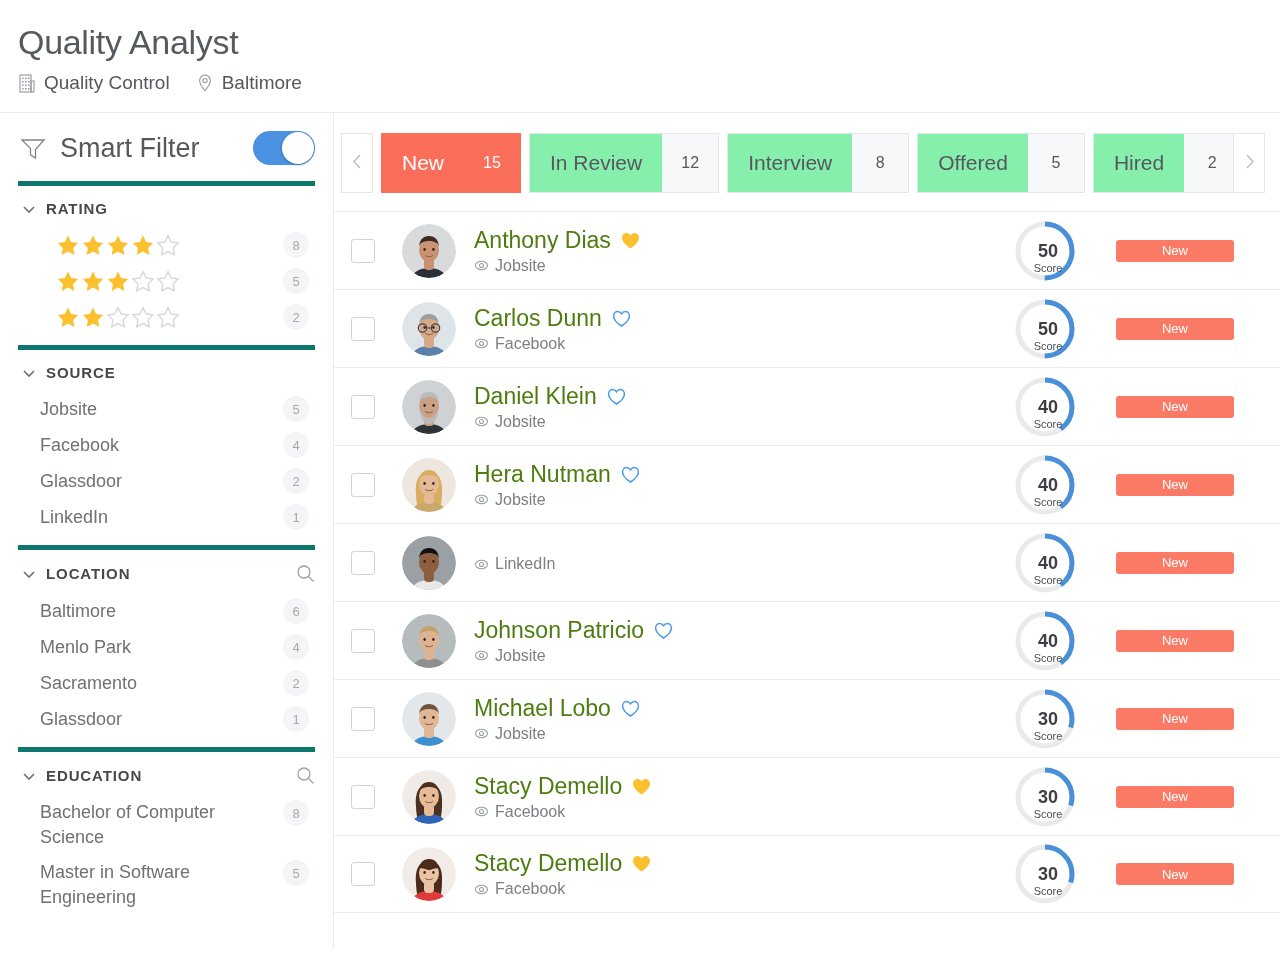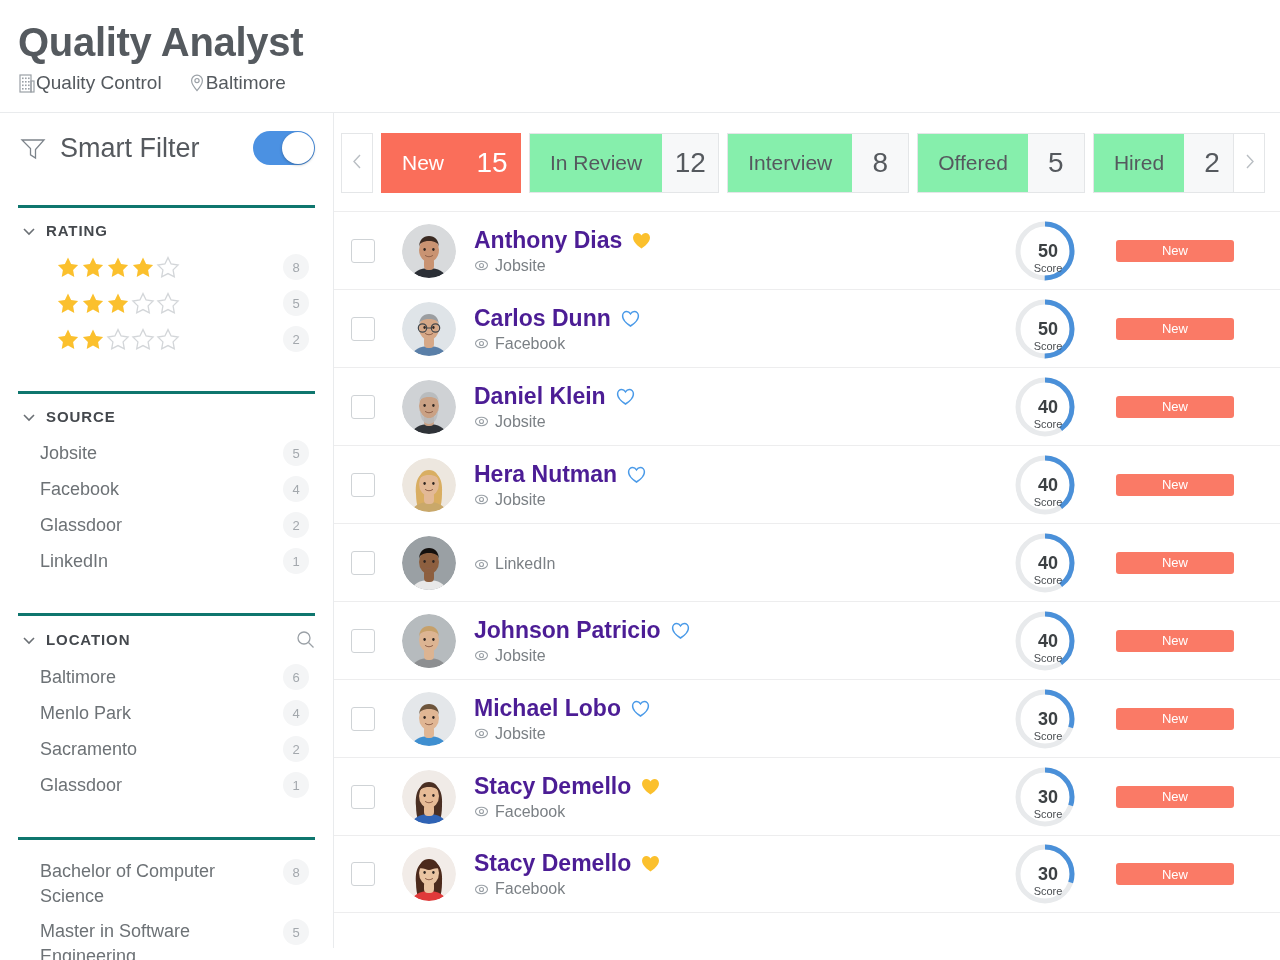--- a/index.html
+++ b/index.html
@@ -7,35 +7,36 @@
     width: 1280px; height: 960px;
     background: #ffffff;
     font-family: "Liberation Sans", sans-serif;
     color: #4a4a4a;
     overflow: hidden;
   }
 
   
   .page-header { padding: 22px 0 0 18px; }
   .job-title {
-    font-size: 40px;
-    font-weight: 700;
+    font-size: 34px;
+    font-weight: 400;
     color: #555a5f;
     letter-spacing: -0.3px;
     line-height: 40px;
   }
   .job-meta {
     display: flex;
     align-items: center;
     gap: 26px;
     margin-top: 10px;
   }
   .meta-item {
     display: flex;
     align-items: center;
+    gap: 8px;
     font-size: 19px;
     color: #54595e;
   }
   .meta-icon { width: 18px; height: 20px; flex: 0 0 auto; color: #9aa0a6; }
   .header-divider {
     margin-top: 18px;
     margin-left: -18px;
     width: 1280px;
     height: 1px;
     background: #e9ebed;
@@ -74,21 +75,21 @@
   }
   .toggle .knob {
     position: absolute;
     top: 1px; right: 1px;
     width: 32px; height: 32px;
     background: #fff;
     border-radius: 50%;
     box-shadow: 0 1px 3px rgba(0,0,0,.28);
   }
 
-  .facet { border-top: 3px solid #0f766e; padding: 14px 0 10px 0; margin-top: 24px; }
+  .facet { border-top: 5px solid #0f766e; padding: 14px 0 10px 0; }
   .facet:first-of-type { border-top: none; }
   .facet-head {
     display: flex;
     align-items: center;
     gap: 10px;
     margin-bottom: 10px;
     padding-left: 4px;
   }
   .chevron { width: 14px; height: 14px; color: #6b7075; flex: 0 0 auto; }
   .facet-title {
@@ -173,21 +174,21 @@
     color: #55595e;
     white-space: nowrap;
   }
   .tab-count {
     display: flex;
     align-items: center;
     justify-content: center;
     min-width: 56px;
     padding: 18px 12px;
     background: #f7f8f9;
-    font-size: 28px;
+    font-size: 16px;
     color: #55595e;
   }
   .tab.active { background: #fa6e5a; border-color: #fa6e5a; }
   .tab.active .tab-name { color: #fff; }
   .tab.active .tab-count { background: transparent; color: #fff; }
 
   
   .rows { margin-top: 18px; }
   .row {
     display: flex;
@@ -213,24 +214,23 @@
     flex: 0 0 auto;
     overflow: hidden;
     position: relative;
   }
   .avatar svg { width: 100%; height: 100%; display: block; }
 
   .person { flex: 1; min-width: 0; margin-left: 18px; }
   .person-name-row { display: flex; align-items: center; gap: 9px; }
   .person-name {
     font-size: 23px;
-    color: #4c1d95;
+    color: #4d7c0f;
     white-space: nowrap;
     cursor: pointer;
-    font-weight: bold;
   }
   .heart { width: 21px; height: 21px; flex: 0 0 auto; cursor: pointer; }
   .heart.fav { color: #fbc02d; }
   .heart.unfav { color: #4a9ae8; }
   .person-source {
     display: flex;
     align-items: center;
     gap: 6px;
     margin-top: 3px;
     font-size: 16px;
@@ -452,20 +452,34 @@
         <span class="facet-label">Sacramento</span>
         <span class="count-pill">2</span>
       </div>
       <div class="facet-row">
         <span class="facet-label">Glassdoor</span>
         <span class="count-pill">1</span>
       </div>
     </div>
 
     <div class="facet">
+      <div class="facet-head">
+        <span class="chevron">
+          <svg viewBox="0 0 14 14" fill="none" stroke="currentColor" stroke-width="1.6">
+              <path d="M2 5l5 5 5-5"></path>
+            </svg>
+        </span>
+        <span class="facet-title">EDUCATION</span>
+        <span class="facet-search">
+          <svg viewBox="0 0 19 19" fill="none" stroke="currentColor" stroke-width="1.3">
+              <circle cx="8" cy="8" r="6"></circle>
+              <path d="M12.5 12.5l5 5"></path>
+            </svg>
+        </span>
+      </div>
       <div class="facet-row edu-row">
         <span class="facet-label">Bachelor of Computer Science</span>
         <span class="count-pill">8</span>
       </div>
       <div class="facet-row edu-row">
         <span class="facet-label">Master  in Software Engineering</span>
         <span class="count-pill">5</span>
       </div>
     </div>
   </aside>

